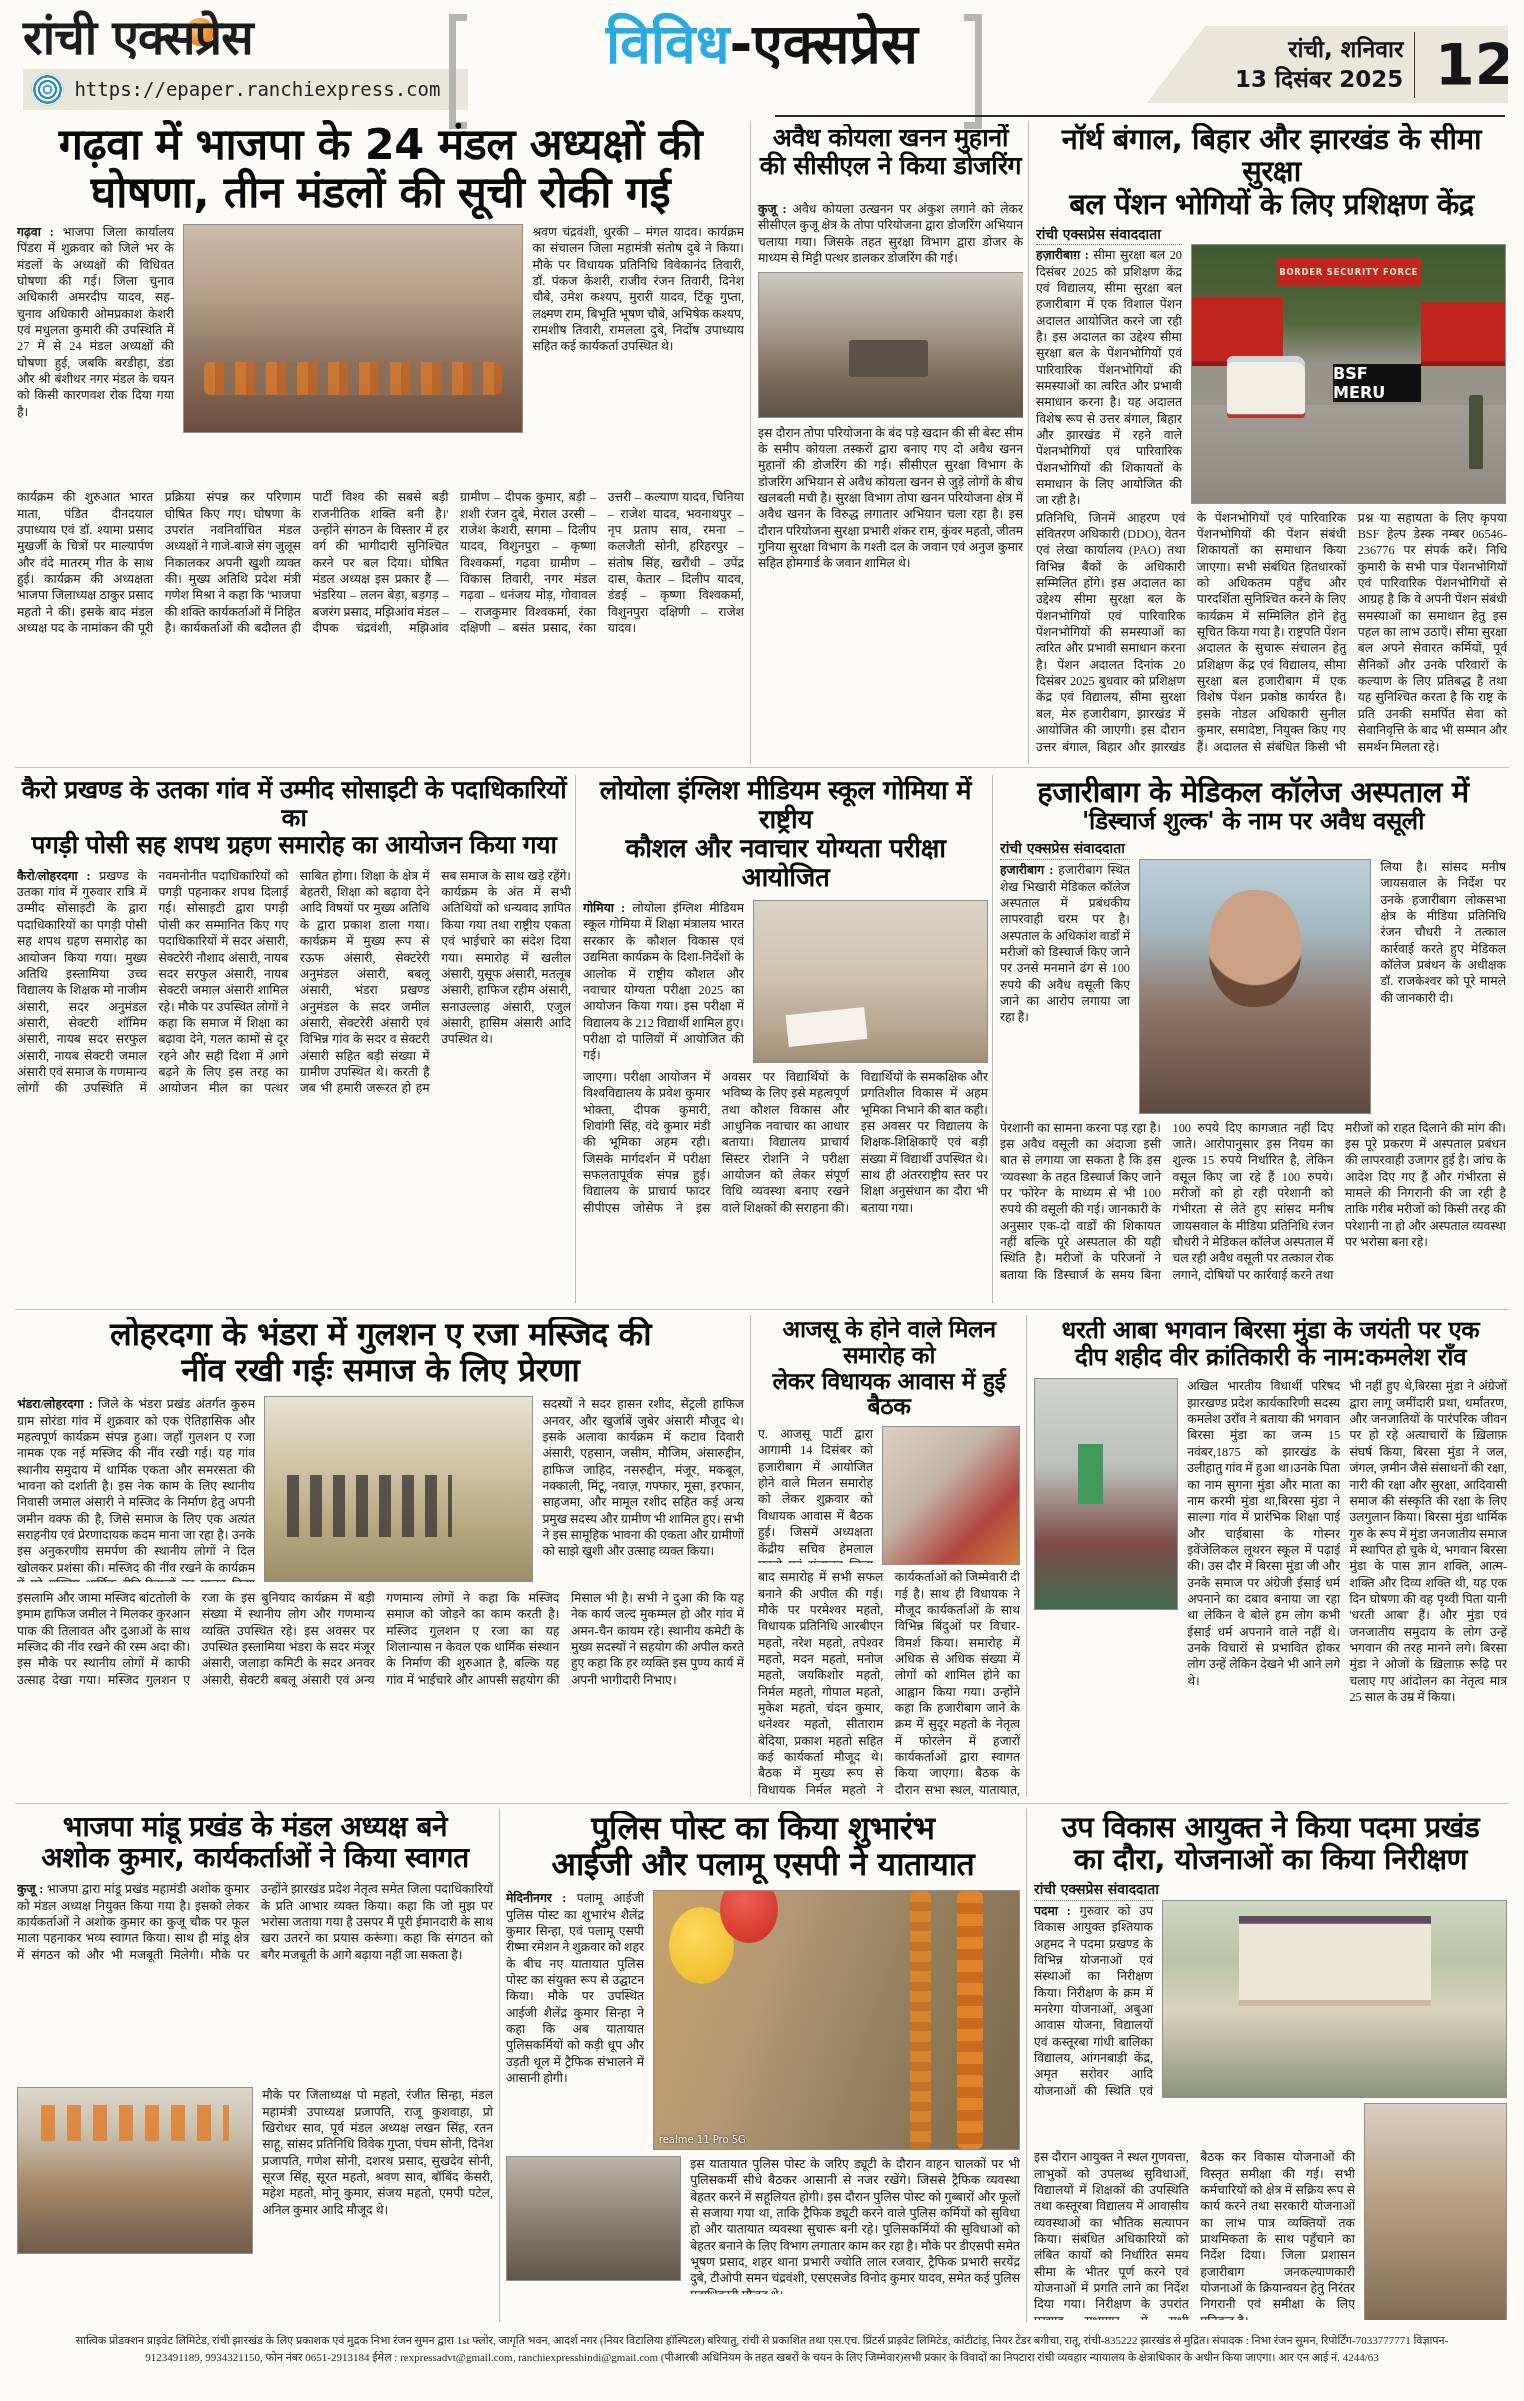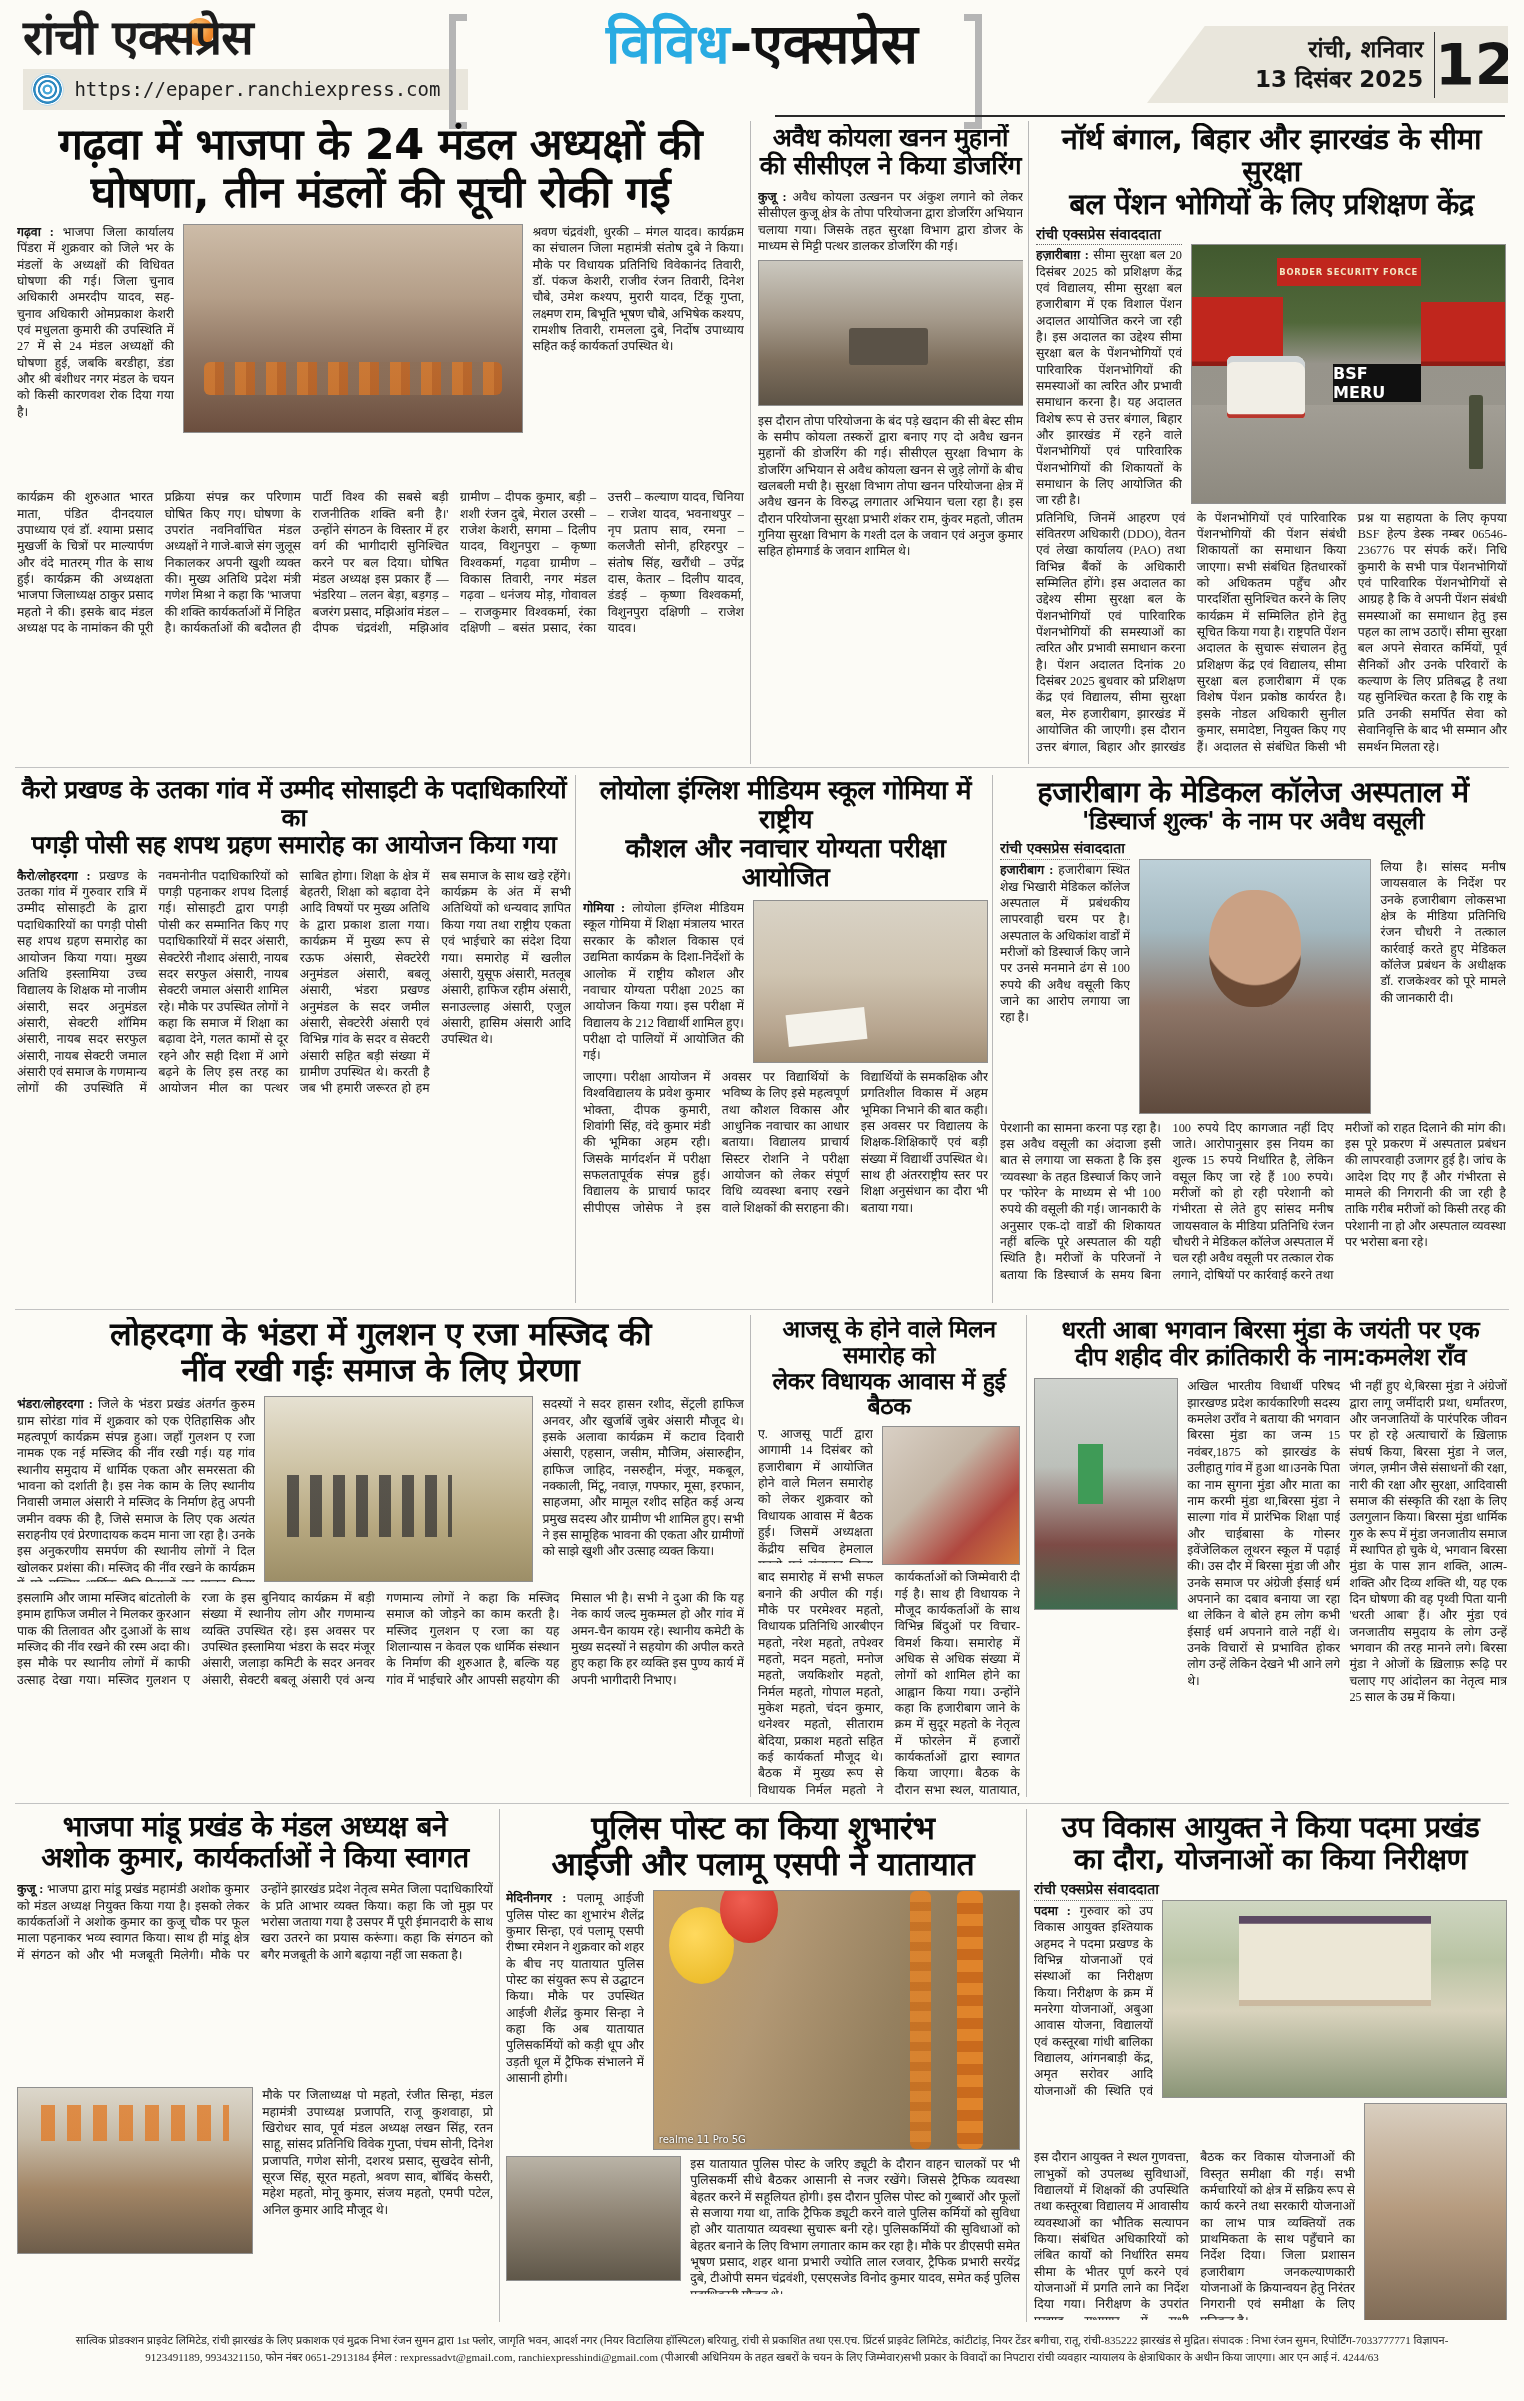--- a/index.html
+++ b/index.html
@@ -21,21 +21,21 @@
   .section-blue{color:#29abe2;}
   .section-black{color:#121212;}
   .bracket{position:absolute;top:14px;width:10.7px;height:101px;border:7.7px solid #b5b5b5;}
   .bracket-l{left:449px;border-right:none;}
   .bracket-r{left:964px;border-left:none;}
   .date-box{position:absolute;right:16px;top:26px;width:361px;height:77px;background:#e9e6dc;
         clip-path:polygon(16% 0,100% 0,100% 100%,0 100%);display:flex;align-items:center;}
   .date-text{flex:1;text-align:right;padding-right:10.7px;font-family:"DejaVu Sans",sans-serif;
         font-weight:600;font-size:23px;line-height:1.3;border-right:1.5px solid #333;height:66px;
         display:flex;flex-direction:column;justify-content:center;}
-  .page-no{width:73px;text-align:center;font-family:"DejaVu Sans",sans-serif;font-weight:800;font-size:57px;}
+  .page-no{width:73px;text-align:center;font-family:"DejaVu Sans",sans-serif;font-weight:800;font-size:57px;margin-left:20px;}
   .header-rule{position:absolute;top:115px;left:775px;width:730px;height:2.3px;background:#2a2a2a;}
   
   .hl{font-family:"DejaVu Sans","Liberation Sans",sans-serif;font-weight:800;text-align:center;
       line-height:1.12;color:#0b0b0b;letter-spacing:-0.4px;}
   .body-text{font-size:12.3px;line-height:1.33;text-align:justify;}
   .dateline{font-weight:700;}
   .byline{font-family:"DejaVu Sans",sans-serif;font-weight:700;font-size:14px;margin:3.1px 0 1.5px;}
   .dotted-top{border-top:0.8px dotted #666;padding-top:2.3px;}
   .cols-2{columns:2;column-gap:11.5px;margin-top:46px;}
   .cols-3{columns:3;column-gap:11.5px;}
@@ -139,21 +139,21 @@
       <div class="photo ph1" style="width:338px;height:207px">
         <div class="garland"></div>
       </div>
       <div class="body-text clip" style="flex:1;height:209px">श्रवण चंद्रवंशी, धुरकी – मंगल यादव। कार्यक्रम का संचालन जिला महामंत्री संतोष दुबे ने किया। मौके पर विधायक प्रतिनिधि विवेकानंद तिवारी, डॉ. पंकज केशरी, राजीव रंजन तिवारी, दिनेश चौबे, उमेश कश्यप, मुरारी यादव, टिंकू गुप्ता, लक्ष्मण राम, बिभूति भूषण चौबे, अभिषेक कश्यप, रामशीष तिवारी, रामलला दुबे, निर्दोष उपाध्याय सहित कई कार्यकर्ता उपस्थित थे।</div>
     </div>
     <div class="body-text cols-5 clip" style="margin-top:9.2px;height:313px">कार्यक्रम की शुरुआत भारत माता, पंडित दीनदयाल उपाध्याय एवं डॉ. श्यामा प्रसाद मुखर्जी के चित्रों पर माल्यार्पण और वंदे मातरम् गीत के साथ हुई। कार्यक्रम की अध्यक्षता भाजपा जिलाध्यक्ष ठाकुर प्रसाद महतो ने की। इसके बाद मंडल अध्यक्ष पद के नामांकन की पूरी प्रक्रिया संपन्न कर परिणाम घोषित किए गए। घोषणा के उपरांत नवनिर्वाचित मंडल अध्यक्षों ने गाजे-बाजे संग जुलूस निकालकर अपनी खुशी व्यक्त की। मुख्य अतिथि प्रदेश मंत्री गणेश मिश्रा ने कहा कि 'भाजपा की शक्ति कार्यकर्ताओं में निहित है। कार्यकर्ताओं की बदौलत ही पार्टी विश्व की सबसे बड़ी राजनीतिक शक्ति बनी है।' उन्होंने संगठन के विस्तार में हर वर्ग की भागीदारी सुनिश्चित करने पर बल दिया। घोषित मंडल अध्यक्ष इस प्रकार हैं — भंडरिया – ललन बेड़ा, बड़गड़ – बजरंग प्रसाद, मझिआंव मंडल – दीपक चंद्रवंशी, मझिआंव ग्रामीण – दीपक कुमार, बड़ी – शशी रंजन दुबे, मेराल उरसी – राजेश केशरी, सगमा – दिलीप यादव, विशुनपुरा – कृष्णा विश्वकर्मा, गढ़वा ग्रामीण – विकास तिवारी, नगर मंडल गढ़वा – धनंजय मोड़, गोवावल – राजकुमार विश्वकर्मा, रंका दक्षिणी – बसंत प्रसाद, रंका उत्तरी – कल्याण यादव, चिनिया – राजेश यादव, भवनाथपुर – नृप प्रताप साव, रमना – कलजैती सोनी, हरिहरपुर – संतोष सिंह, खरौंधी – उपेंद्र दास, केतार – दिलीप यादव, डंडई – कृष्णा विश्वकर्मा, विशुनपुरा दक्षिणी – राजेश यादव।</div>
   </section>
 
   <section style="left:758px;top:124px;width:265px;height:638px">
     <div class="hl" style="font-size:25px">अवैध कोयला खनन मुहानों की सीसीएल ने किया डोजरिंग</div>
-    <div class="body-text" style="margin-top:9px">
+    <div class="body-text" style="margin-top:21px">
       <span class="dateline">कुजू :</span>
       <span>अवैध कोयला उत्खनन पर अंकुश लगाने को लेकर सीसीएल कुजू क्षेत्र के तोपा परियोजना द्वारा डोजरिंग अभियान चलाया गया। जिसके तहत सुरक्षा विभाग द्वारा डोजर के माध्यम से मिट्टी पत्थर डालकर डोजरिंग की गई।</span>
     </div>
     <div class="photo ph2" style="width:264px;height:144px;margin:6.1px 0">
       <div class="truck"></div>
     </div>
     <div class="body-text clip" style="height:285px">इस दौरान तोपा परियोजना के बंद पड़े खदान की सी बेस्ट सीम के समीप कोयला तस्करों द्वारा बनाए गए दो अवैध खनन मुहानों की डोजरिंग की गई। सीसीएल सुरक्षा विभाग के डोजरिंग अभियान से अवैध कोयला खनन से जुड़े लोगों के बीच खलबली मची है। सुरक्षा विभाग तोपा खनन परियोजना क्षेत्र में अवैध खनन के विरुद्ध लगातार अभियान चला रहा है। इस दौरान परियोजना सुरक्षा प्रभारी शंकर राम, कुंवर महतो, जीतम गुनिया सुरक्षा विभाग के गश्ती दल के जवान एवं अनुज कुमार सहित होमगार्ड के जवान शामिल थे।</div>
   </section>
 
   <section style="left:1036px;top:123px;width:471px;height:640px">

